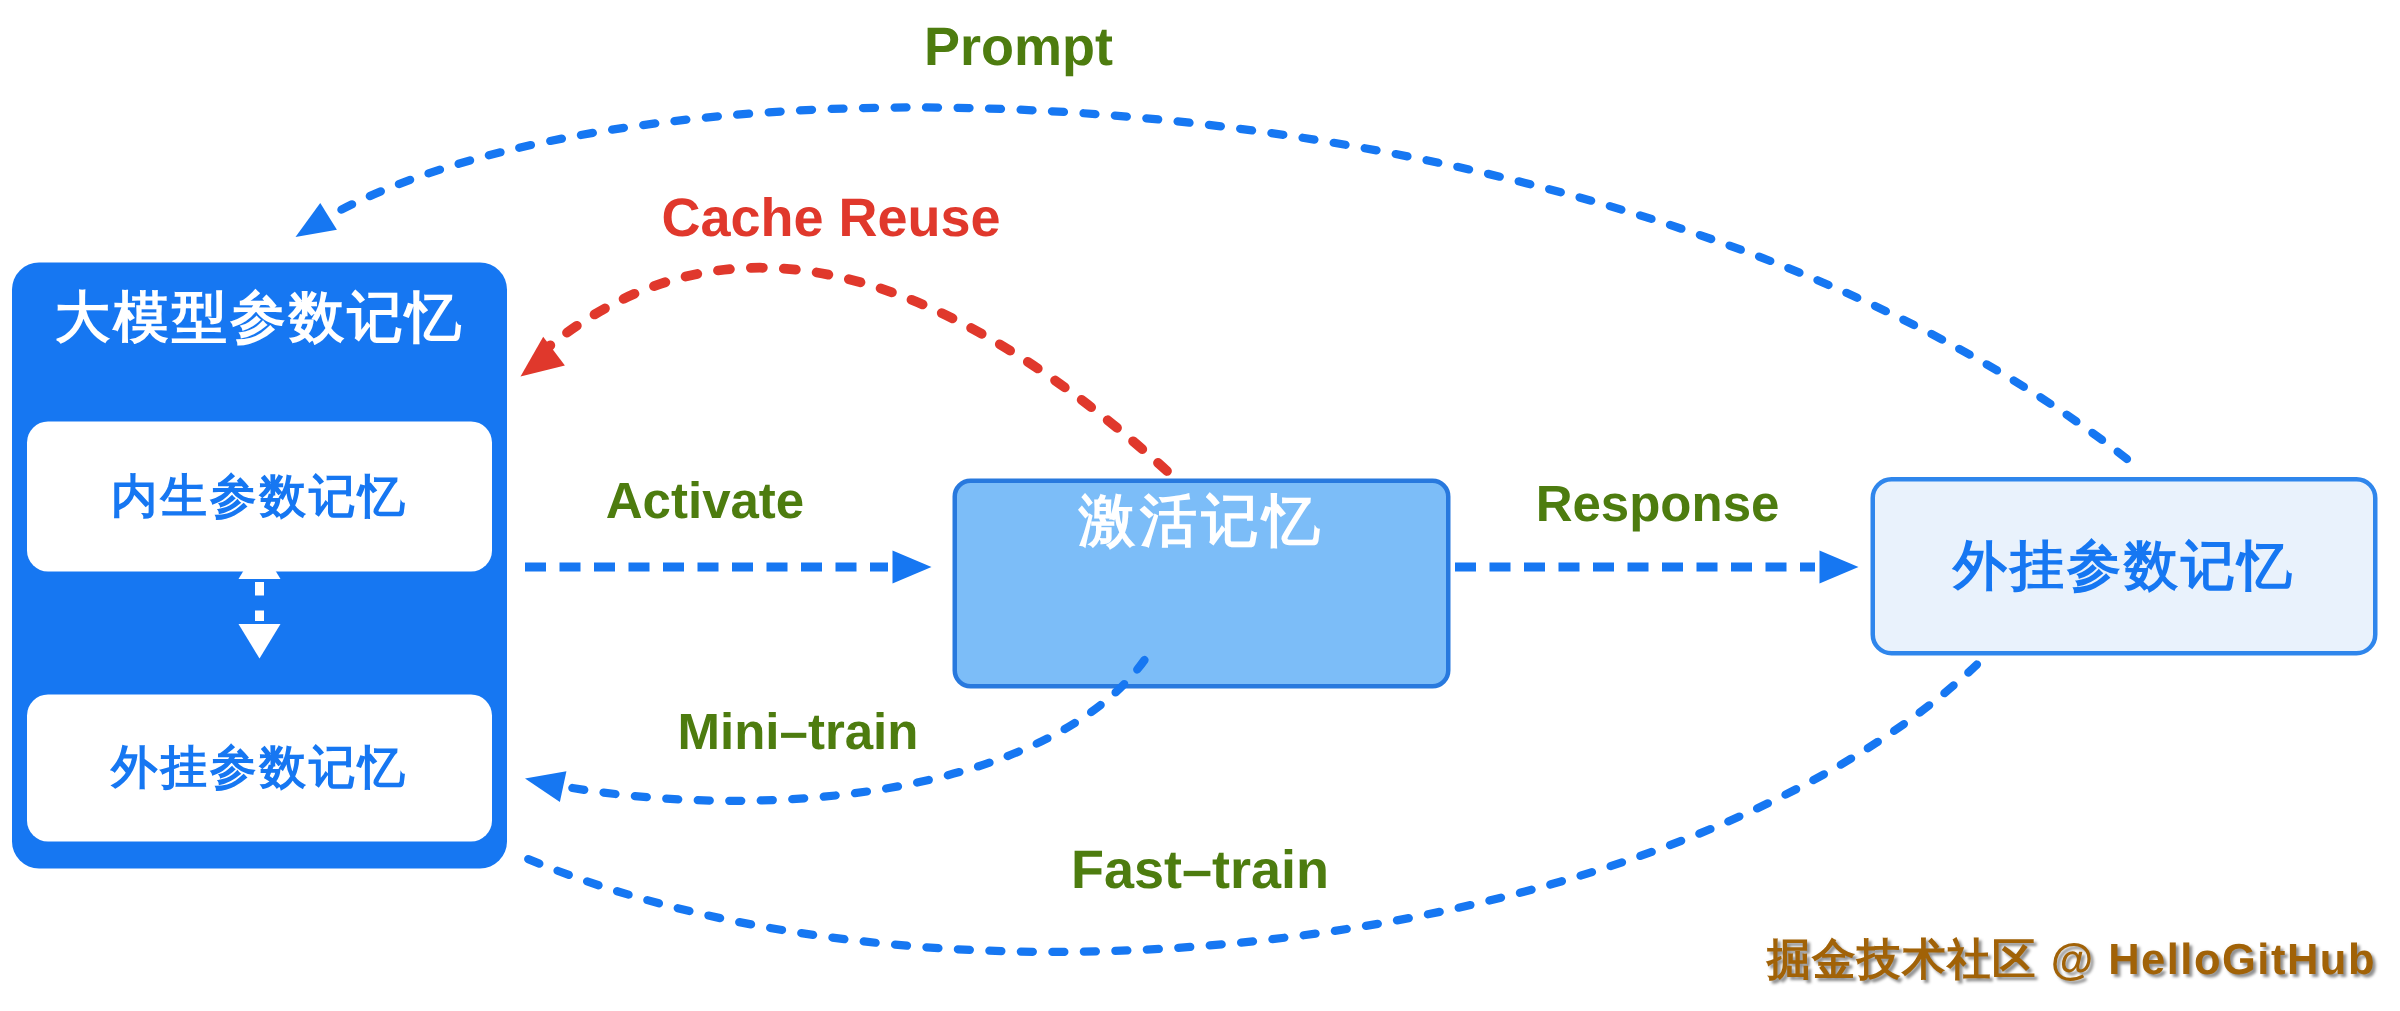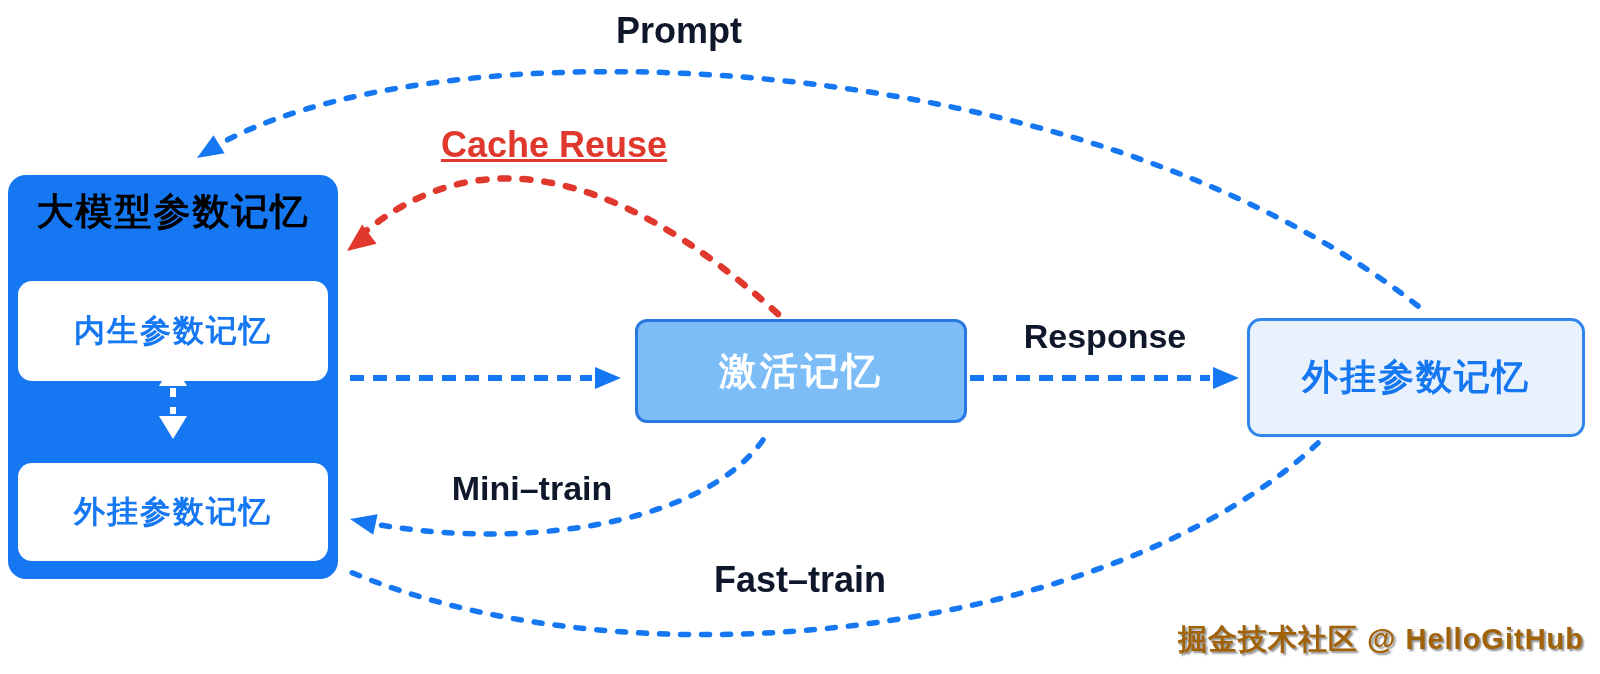--- a/index.html
+++ b/index.html
@@ -8,50 +8,50 @@
     font-family:"Liberation Sans","DejaVu Sans",sans-serif;
   }
   .abs{position:absolute;}
   
   .bigbox{
     left:8px;top:175px;width:330px;height:404px;
     background:#1677F2;border-radius:18px;
   }
   .bigbox-title{
     left:0;right:0;top:12px;text-align:center;
-    color:#000000;font-size:37px;font-weight:700;letter-spacing:2px;
+    color:#ffffff;font-size:37px;font-weight:700;letter-spacing:2px;
   }
   .innerbox{
     left:10px;width:310px;height:100px;
     background:#ffffff;border-radius:14px;
     display:flex;align-items:center;justify-content:center;
     color:#1677F2;font-size:31px;font-weight:700;letter-spacing:2px;margin-top:22px;
   }
   .innerbox.first{top:84px;}
   .innerbox.second{top:266px;height:98px;}
   .midbox{
-    left:635px;top:319px;width:332px;height:104px;
+    left:635px;top:319px;width:332px;height:140px;
     background:#7CBDF8;border:3px solid #2879DE;border-radius:12px;
     box-sizing:border-box;
-    display:flex;align-items:center;justify-content:center;
+    display:flex;justify-content:center;
     color:#ffffff;font-size:38px;font-weight:700;letter-spacing:3px;
   }
   .rightbox{
     left:1247px;top:318px;width:338px;height:119px;
     background:#E9F2FC;border:3px solid #2F86EC;border-radius:14px;
     box-sizing:border-box;
     display:flex;align-items:center;justify-content:center;
     color:#1677F2;font-size:36px;font-weight:700;letter-spacing:2px;
   }
   
   .edge-label{
     transform:translateX(-50%);
-    color:#0f172a;font-weight:700;white-space:nowrap;
+    color:#4d7c0f;font-weight:700;white-space:nowrap;
   }
-  .edge-label.red{color:#E0382C;text-decoration:underline;}
+  .edge-label.red{color:#E0382C;}
   #lbl-prompt{left:679px;top:10px;font-size:36px;}
   #lbl-cache{left:554px;top:124px;font-size:36px;}
   #lbl-activate{left:470px;top:315px;font-size:34px;}
   #lbl-response{left:1105px;top:317px;font-size:34px;}
   #lbl-mini{left:532px;top:469px;font-size:34px;}
   #lbl-fast{left:800px;top:559px;font-size:36px;}
   
   .watermark{
     right:16px;bottom:14px;
     font-size:29px;font-weight:600;letter-spacing:1px;
@@ -103,19 +103,20 @@
 
     <path d="M 1318 443 C 1120 630, 640 695, 348 571" fill="none" stroke="#1677F2" stroke-width="5.5" stroke-dasharray="8 13" stroke-linecap="round"></path>
 
     <path d="M 173 388 L 173 414" fill="none" stroke="#ffffff" stroke-width="6" stroke-dasharray="9 10"></path>
     <polygon points="173,363 159,386 187,386" fill="#ffffff"></polygon>
     <polygon points="173,439 159,416 187,416" fill="#ffffff"></polygon>
   </svg>
 
   <div id="lbl-prompt" class="abs edge-label">Prompt</div>
   <div id="lbl-cache" class="abs edge-label red">Cache Reuse</div>
+  <div id="lbl-activate" class="abs edge-label">Activate</div>
   <div id="lbl-response" class="abs edge-label">Response</div>
   <div id="lbl-mini" class="abs edge-label">Mini–train</div>
   <div id="lbl-fast" class="abs edge-label">Fast–train</div>
 
   <div class="abs watermark">掘金技术社区 @ HelloGitHub</div>
 
 </div>
 
 </body></html>

